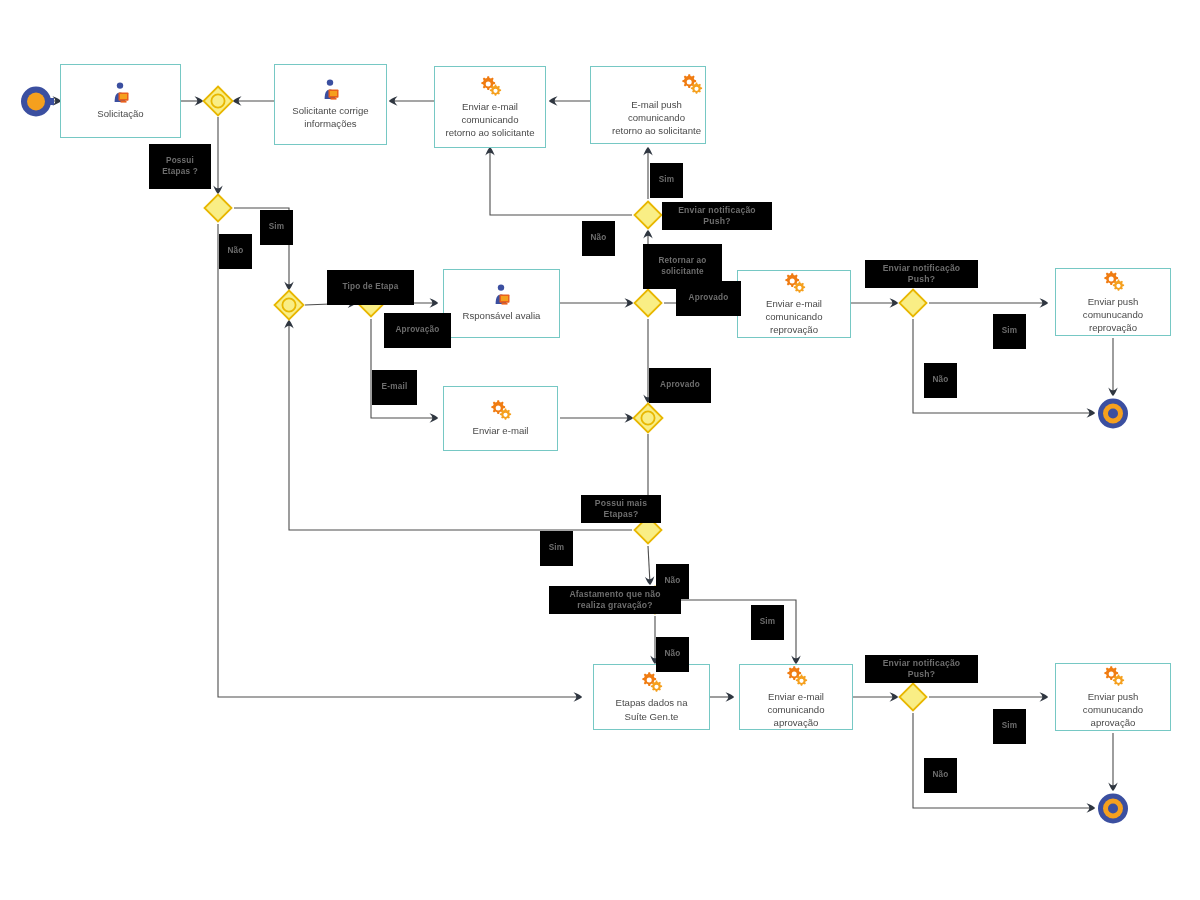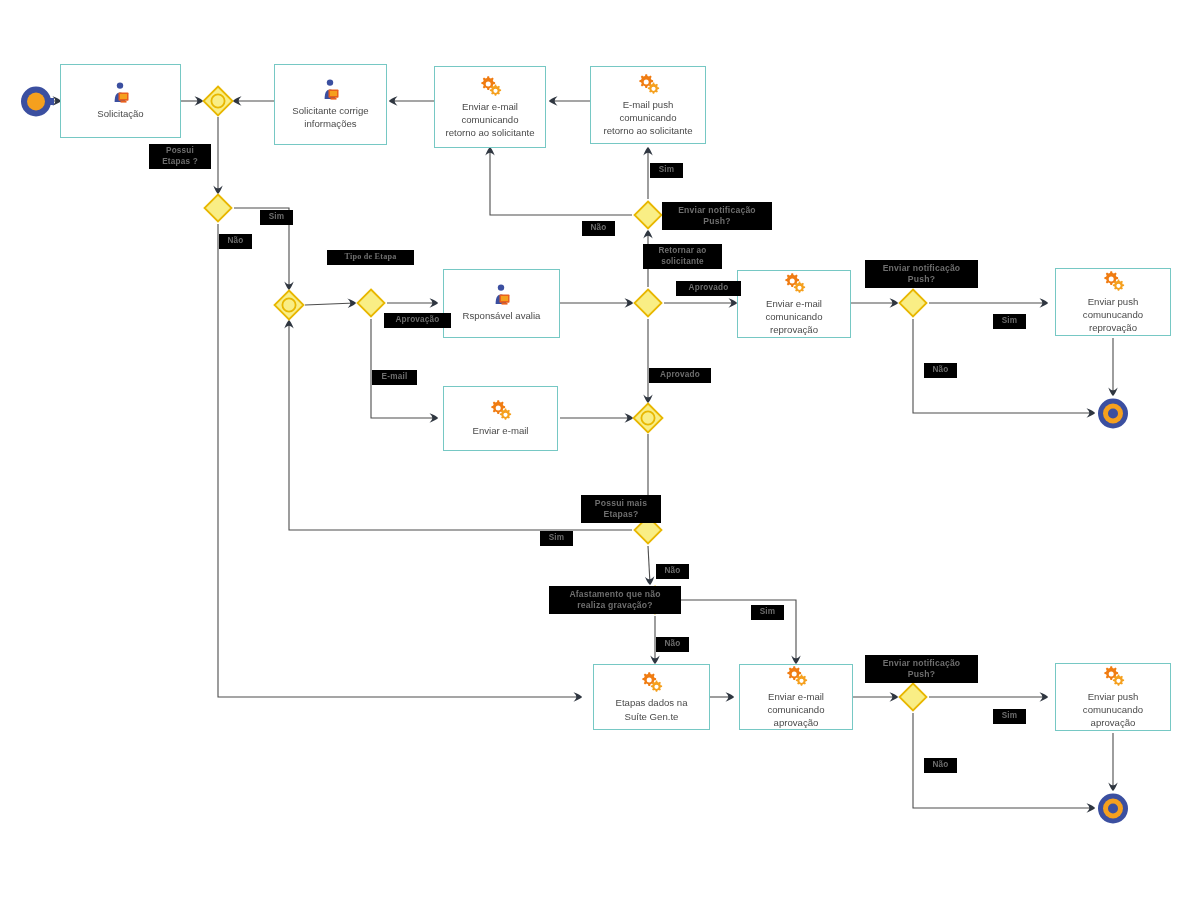--- a/index.html
+++ b/index.html
@@ -75,21 +75,21 @@
   }
   
   .chip {
     position: absolute;
     background: #000000;
     color: #6e6e6e;
     font-weight: bold;
     font-size: 8.2px;
     line-height: 1.28;
     text-align: center;
-    padding: 2px 5px;
+    padding: 12px 5px;
     white-space: pre-line;
     z-index: 7;
     letter-spacing: 0.2px;
   }
   .chip.big {
     font-size: 8.6px;
     padding: 3px 7px;
   }
 </style>
 </head>
@@ -234,21 +234,21 @@
           <path d="M17.8,9.6 l1.4,0 l0.3,1.4 l1.2,0.5 l1.2,-0.7 l1,1 l-0.7,1.2 l0.5,1.2 l1.4,0.3 l0,1.4 l-1.4,0.3 l-0.5,1.2 l0.7,1.2 l-1,1 l-1.2,-0.7 l-1.2,0.5 l-0.3,1.4 l-1.4,0 l-0.3,-1.4 l-1.2,-0.5 l-1.2,0.7 l-1,-1 l0.7,-1.2 l-0.5,-1.2 l-1.4,-0.3 l0,-1.4 l1.4,-0.3 l0.5,-1.2 l-0.7,-1.2 l1,-1 l1.2,0.7 l1.2,-0.5 Z"></path>
         </g>
         <circle cx="18.5" cy="15.8" r="2.1" fill="#ffffff"></circle>
       </svg>
     </span>
     <span class="task-label">Enviar e-mail
 comunicando
 retorno ao solicitante</span>
   </div>
 
-  <div class="task" style="left:590px; top:66px; width:116px; height:78px;">
+  <div class="task" style="left:590px; top:66px; width:116px; height:78px;align-items:flex-end;">
     <span class="task-icon">
       <svg width="27" height="22" viewBox="0 0 27 22" xmlns="http://www.w3.org/2000/svg">
         <g fill="#F07C12">
           <path d="M10.4,1.2 l1.7,0 l0.4,1.7 l1.5,0.6 l1.5,-0.9 l1.2,1.2 l-0.9,1.5 l0.6,1.5 l1.7,0.4 l0,1.7 l-1.7,0.4 l-0.6,1.5 l0.9,1.5 l-1.2,1.2 l-1.5,-0.9 l-1.5,0.6 l-0.4,1.7 l-1.7,0 l-0.4,-1.7 l-1.5,-0.6 l-1.5,0.9 l-1.2,-1.2 l0.9,-1.5 l-0.6,-1.5 l-1.7,-0.4 l0,-1.7 l1.7,-0.4 l0.6,-1.5 l-0.9,-1.5 l1.2,-1.2 l1.5,0.9 l1.5,-0.6 Z"></path>
         </g>
         <circle cx="11.2" cy="8.9" r="2.5" fill="#ffffff"></circle>
         <g fill="#F5A01E">
           <path d="M17.8,9.6 l1.4,0 l0.3,1.4 l1.2,0.5 l1.2,-0.7 l1,1 l-0.7,1.2 l0.5,1.2 l1.4,0.3 l0,1.4 l-1.4,0.3 l-0.5,1.2 l0.7,1.2 l-1,1 l-1.2,-0.7 l-1.2,0.5 l-0.3,1.4 l-1.4,0 l-0.3,-1.4 l-1.2,-0.5 l-1.2,0.7 l-1,-1 l0.7,-1.2 l-0.5,-1.2 l-1.4,-0.3 l0,-1.4 l1.4,-0.3 l0.5,-1.2 l-0.7,-1.2 l1,-1 l1.2,0.7 l1.2,-0.5 Z"></path>
         </g>
         <circle cx="18.5" cy="15.8" r="2.1" fill="#ffffff"></circle>
@@ -446,21 +446,21 @@
     </svg>
   </div>
 
   <div class="chip" style="left:149px; top:144px; width:52px;">Possui
 Etapas ?</div>
 
   <div class="chip" style="left:260px; top:210px; width:23px;">Sim</div>
 
   <div class="chip" style="left:219px; top:234px; width:23px;">Não</div>
 
-  <div class="chip" style="left:327px; top:250px; width:77px;font-family:Liberation Serif, serif;">Tipo de Etapa</div>
+  <div class="chip" style="left:327px; top:270px; width:77px;">Tipo de Etapa</div>
 
   <div class="chip" style="left:384px; top:313px; width:57px;">Aprovação</div>
 
   <div class="chip" style="left:372px; top:370px; width:35px;">E-mail</div>
 
   <div class="chip big" style="left:662px; top:202px; width:96px;">Enviar notificação
 Push?</div>
 
   <div class="chip" style="left:650px; top:163px; width:23px;">Sim</div>
 

